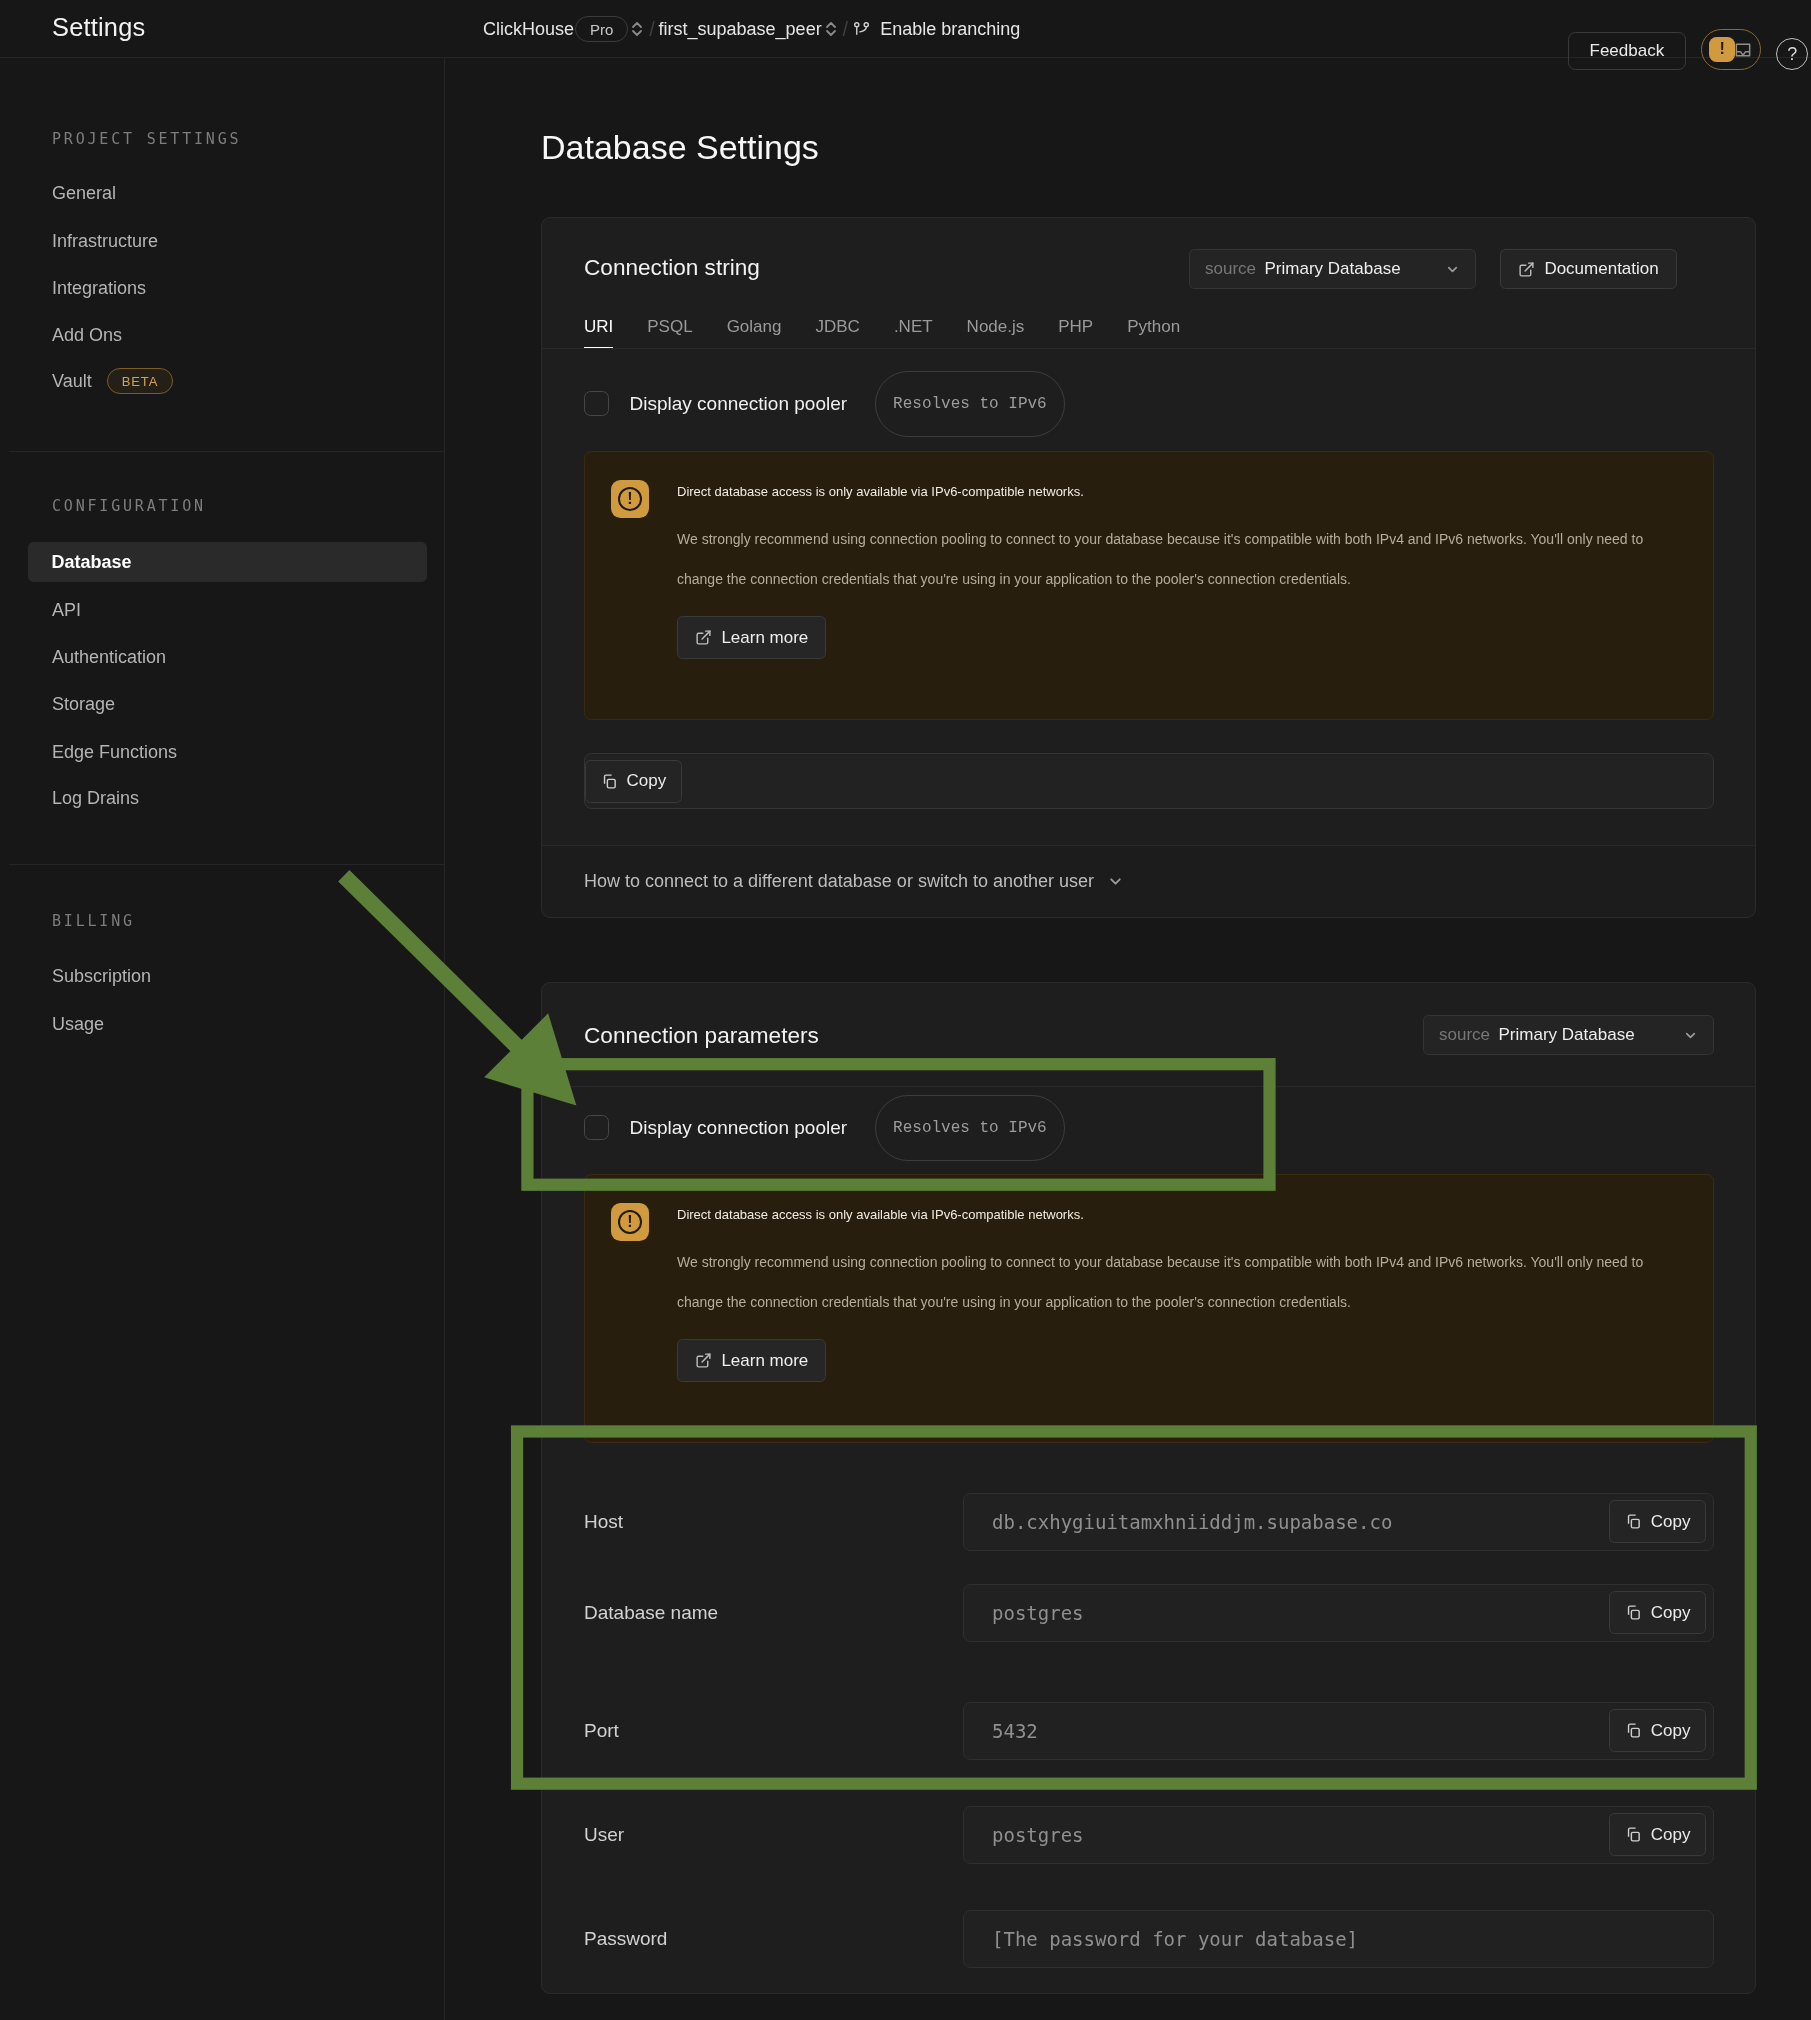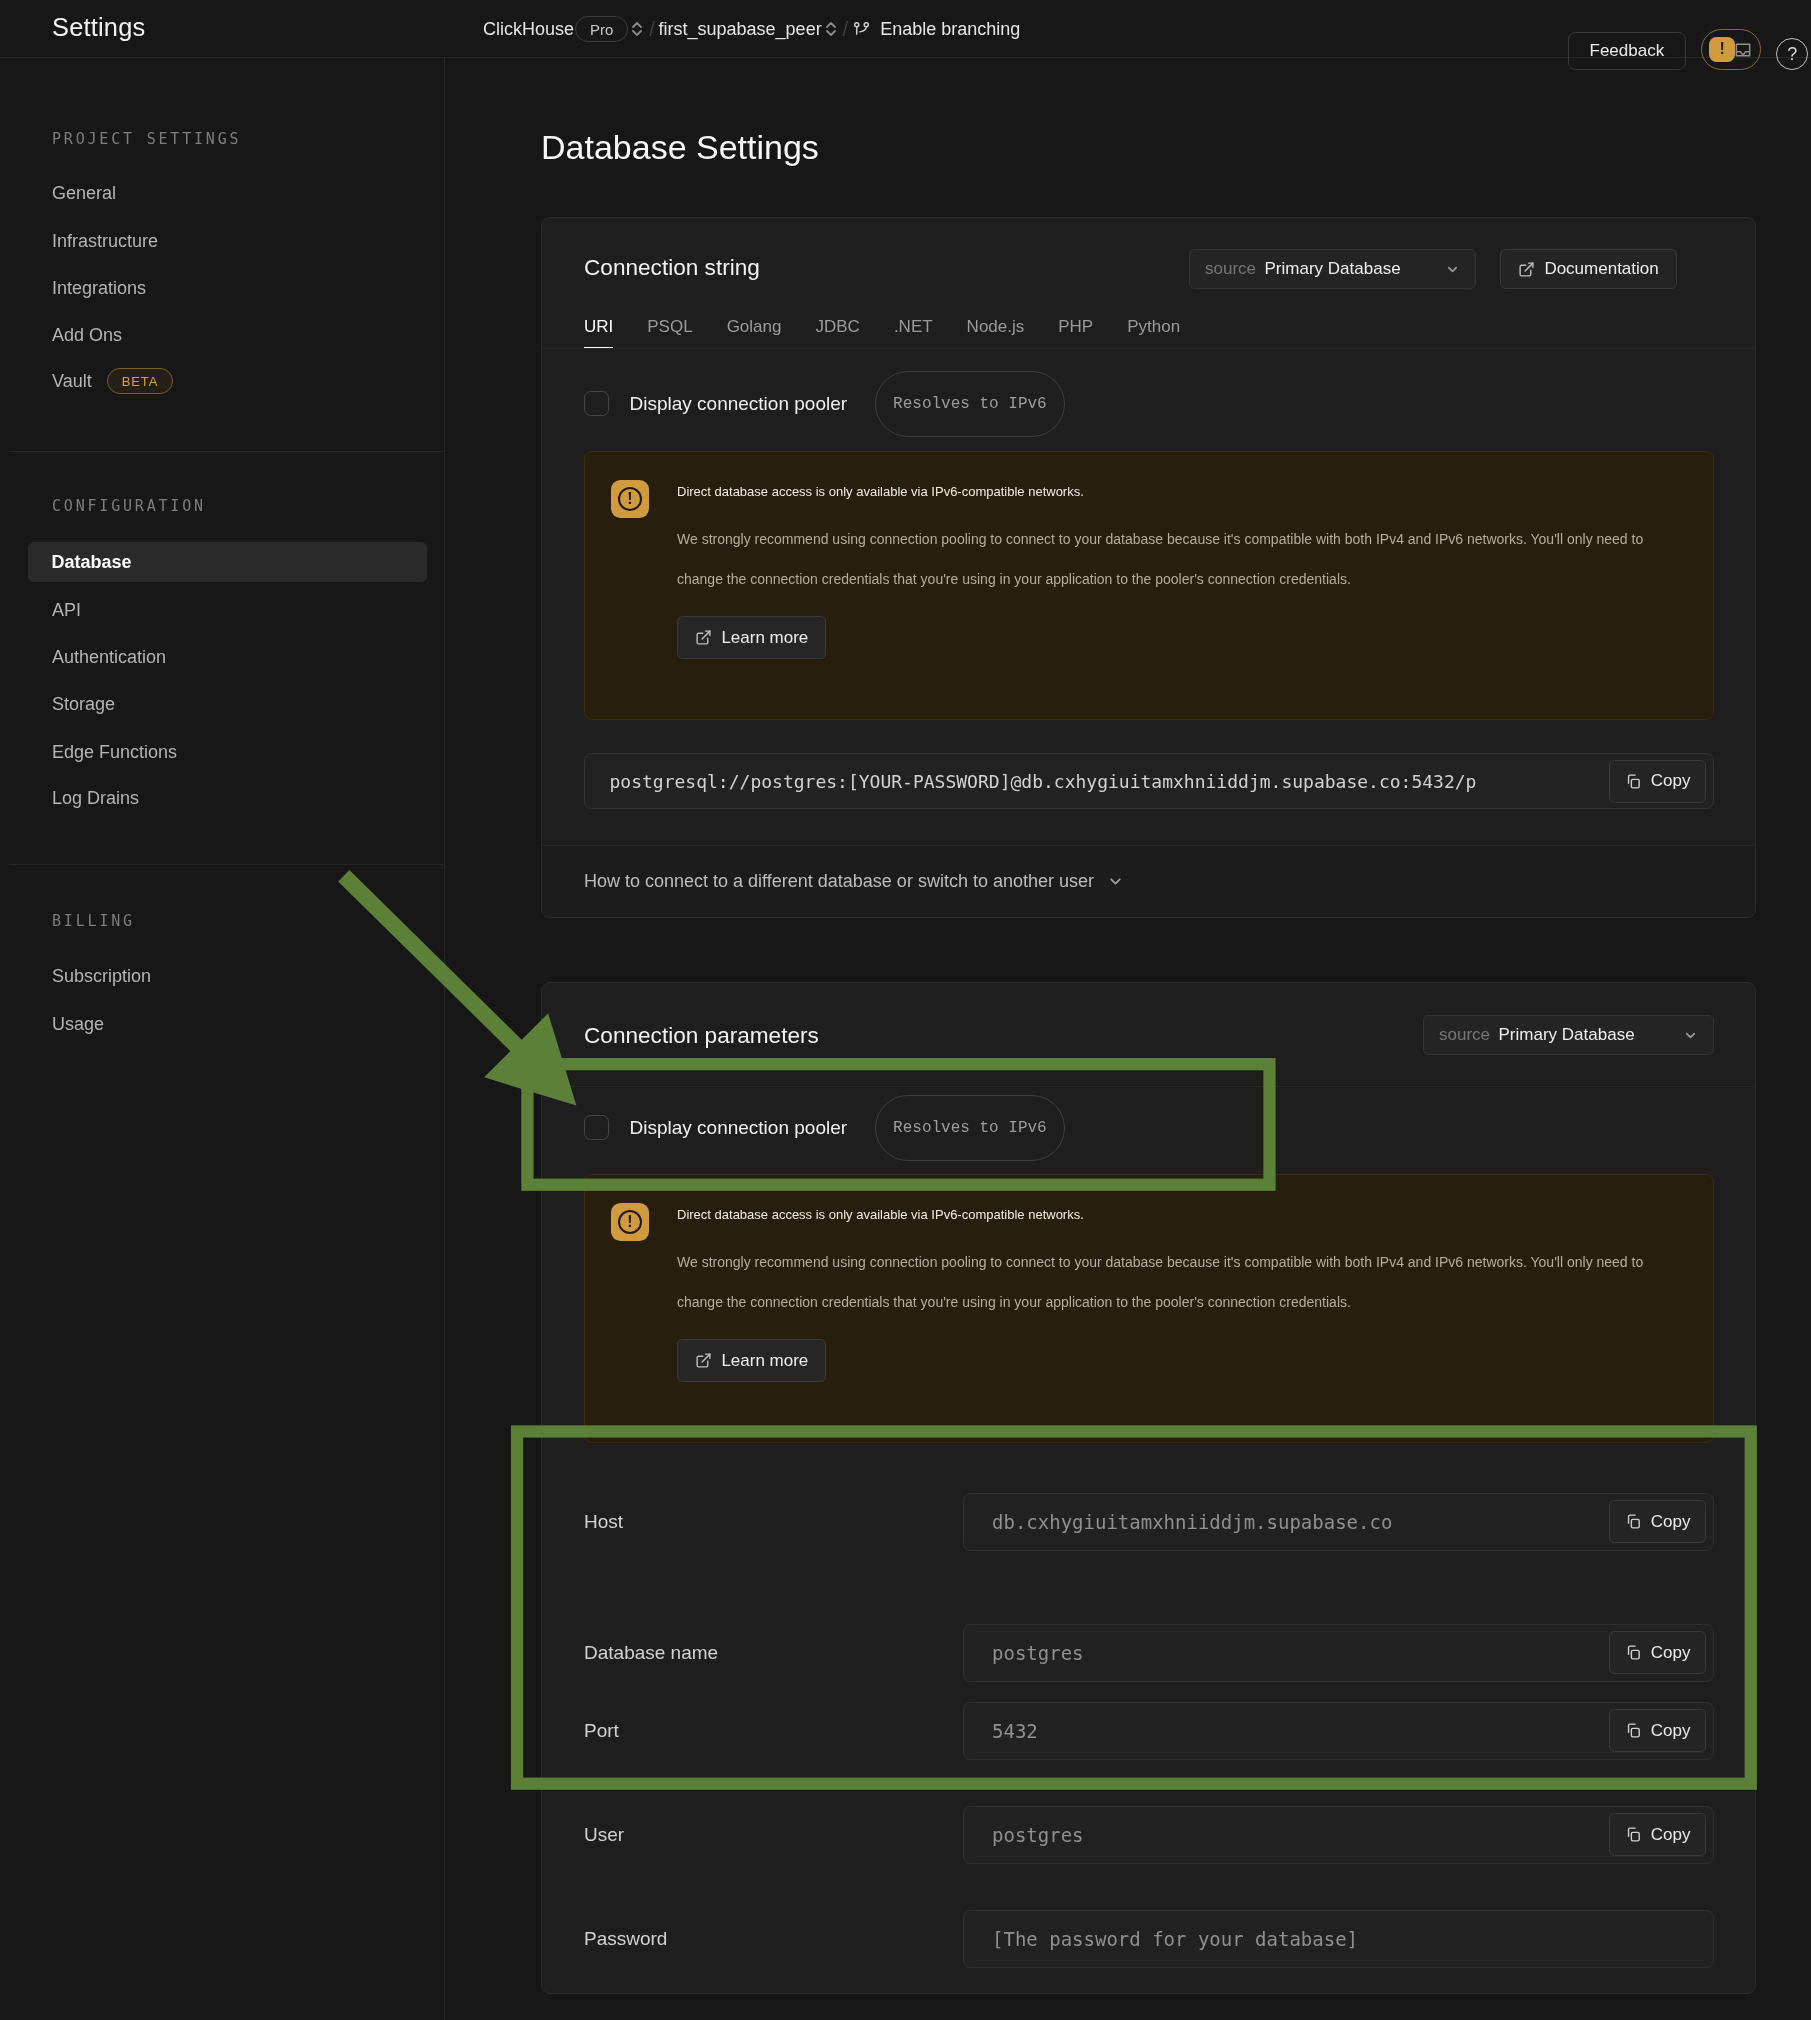--- a/index.html
+++ b/index.html
@@ -273,21 +273,20 @@
                 <path d="M10 14L21 3"></path>
                 <path d="M18 13v6a2 2 0 0 1-2 2H5a2 2 0 0 1-2-2V8a2 2 0 0 1 2-2h6"></path>
               </svg>
           </span>
           <span>Learn more</span>
         </button>
       </div>
     </div>
 
     <div class="uri-box">
-      <div class="uri-text mono">postgresql://postgres:[YOUR-PASSWORD]@db.cxhygiuitamxhniiddjm.supabase.co:5432/p</div>
       <button class="copy-btn">
         <span class="icon-copy">
           <svg width="17" height="17" viewBox="0 0 24 24" fill="none" stroke="currentColor" stroke-width="2" stroke-linejoin="round">
               <rect x="9" y="9" width="11" height="12" rx="2"></rect>
               <path d="M5 15V5a2 2 0 0 1 2-2h8"></path>
             </svg>
         </span>
         <span>Copy</span>
       </button>
     </div>
@@ -352,21 +351,21 @@
               <svg width="17" height="17" viewBox="0 0 24 24" fill="none" stroke="currentColor" stroke-width="2" stroke-linejoin="round">
                 <rect x="9" y="9" width="11" height="12" rx="2"></rect>
                 <path d="M5 15V5a2 2 0 0 1 2-2h8"></path>
               </svg>
             </span>
           <span>Copy</span>
         </button>
       </div>
     </div>
 
-    <div class="param-row" style="top:640px">
+    <div class="param-row" style="top:600px">
       <div class="param-label">Database name</div>
       <div class="param-box">
         <div class="param-value mono">postgres</div>
         <button class="copy-btn">
           <span class="icon-copy">
               <svg width="17" height="17" viewBox="0 0 24 24" fill="none" stroke="currentColor" stroke-width="2" stroke-linejoin="round">
                 <rect x="9" y="9" width="11" height="12" rx="2"></rect>
                 <path d="M5 15V5a2 2 0 0 1 2-2h8"></path>
               </svg>
             </span>

